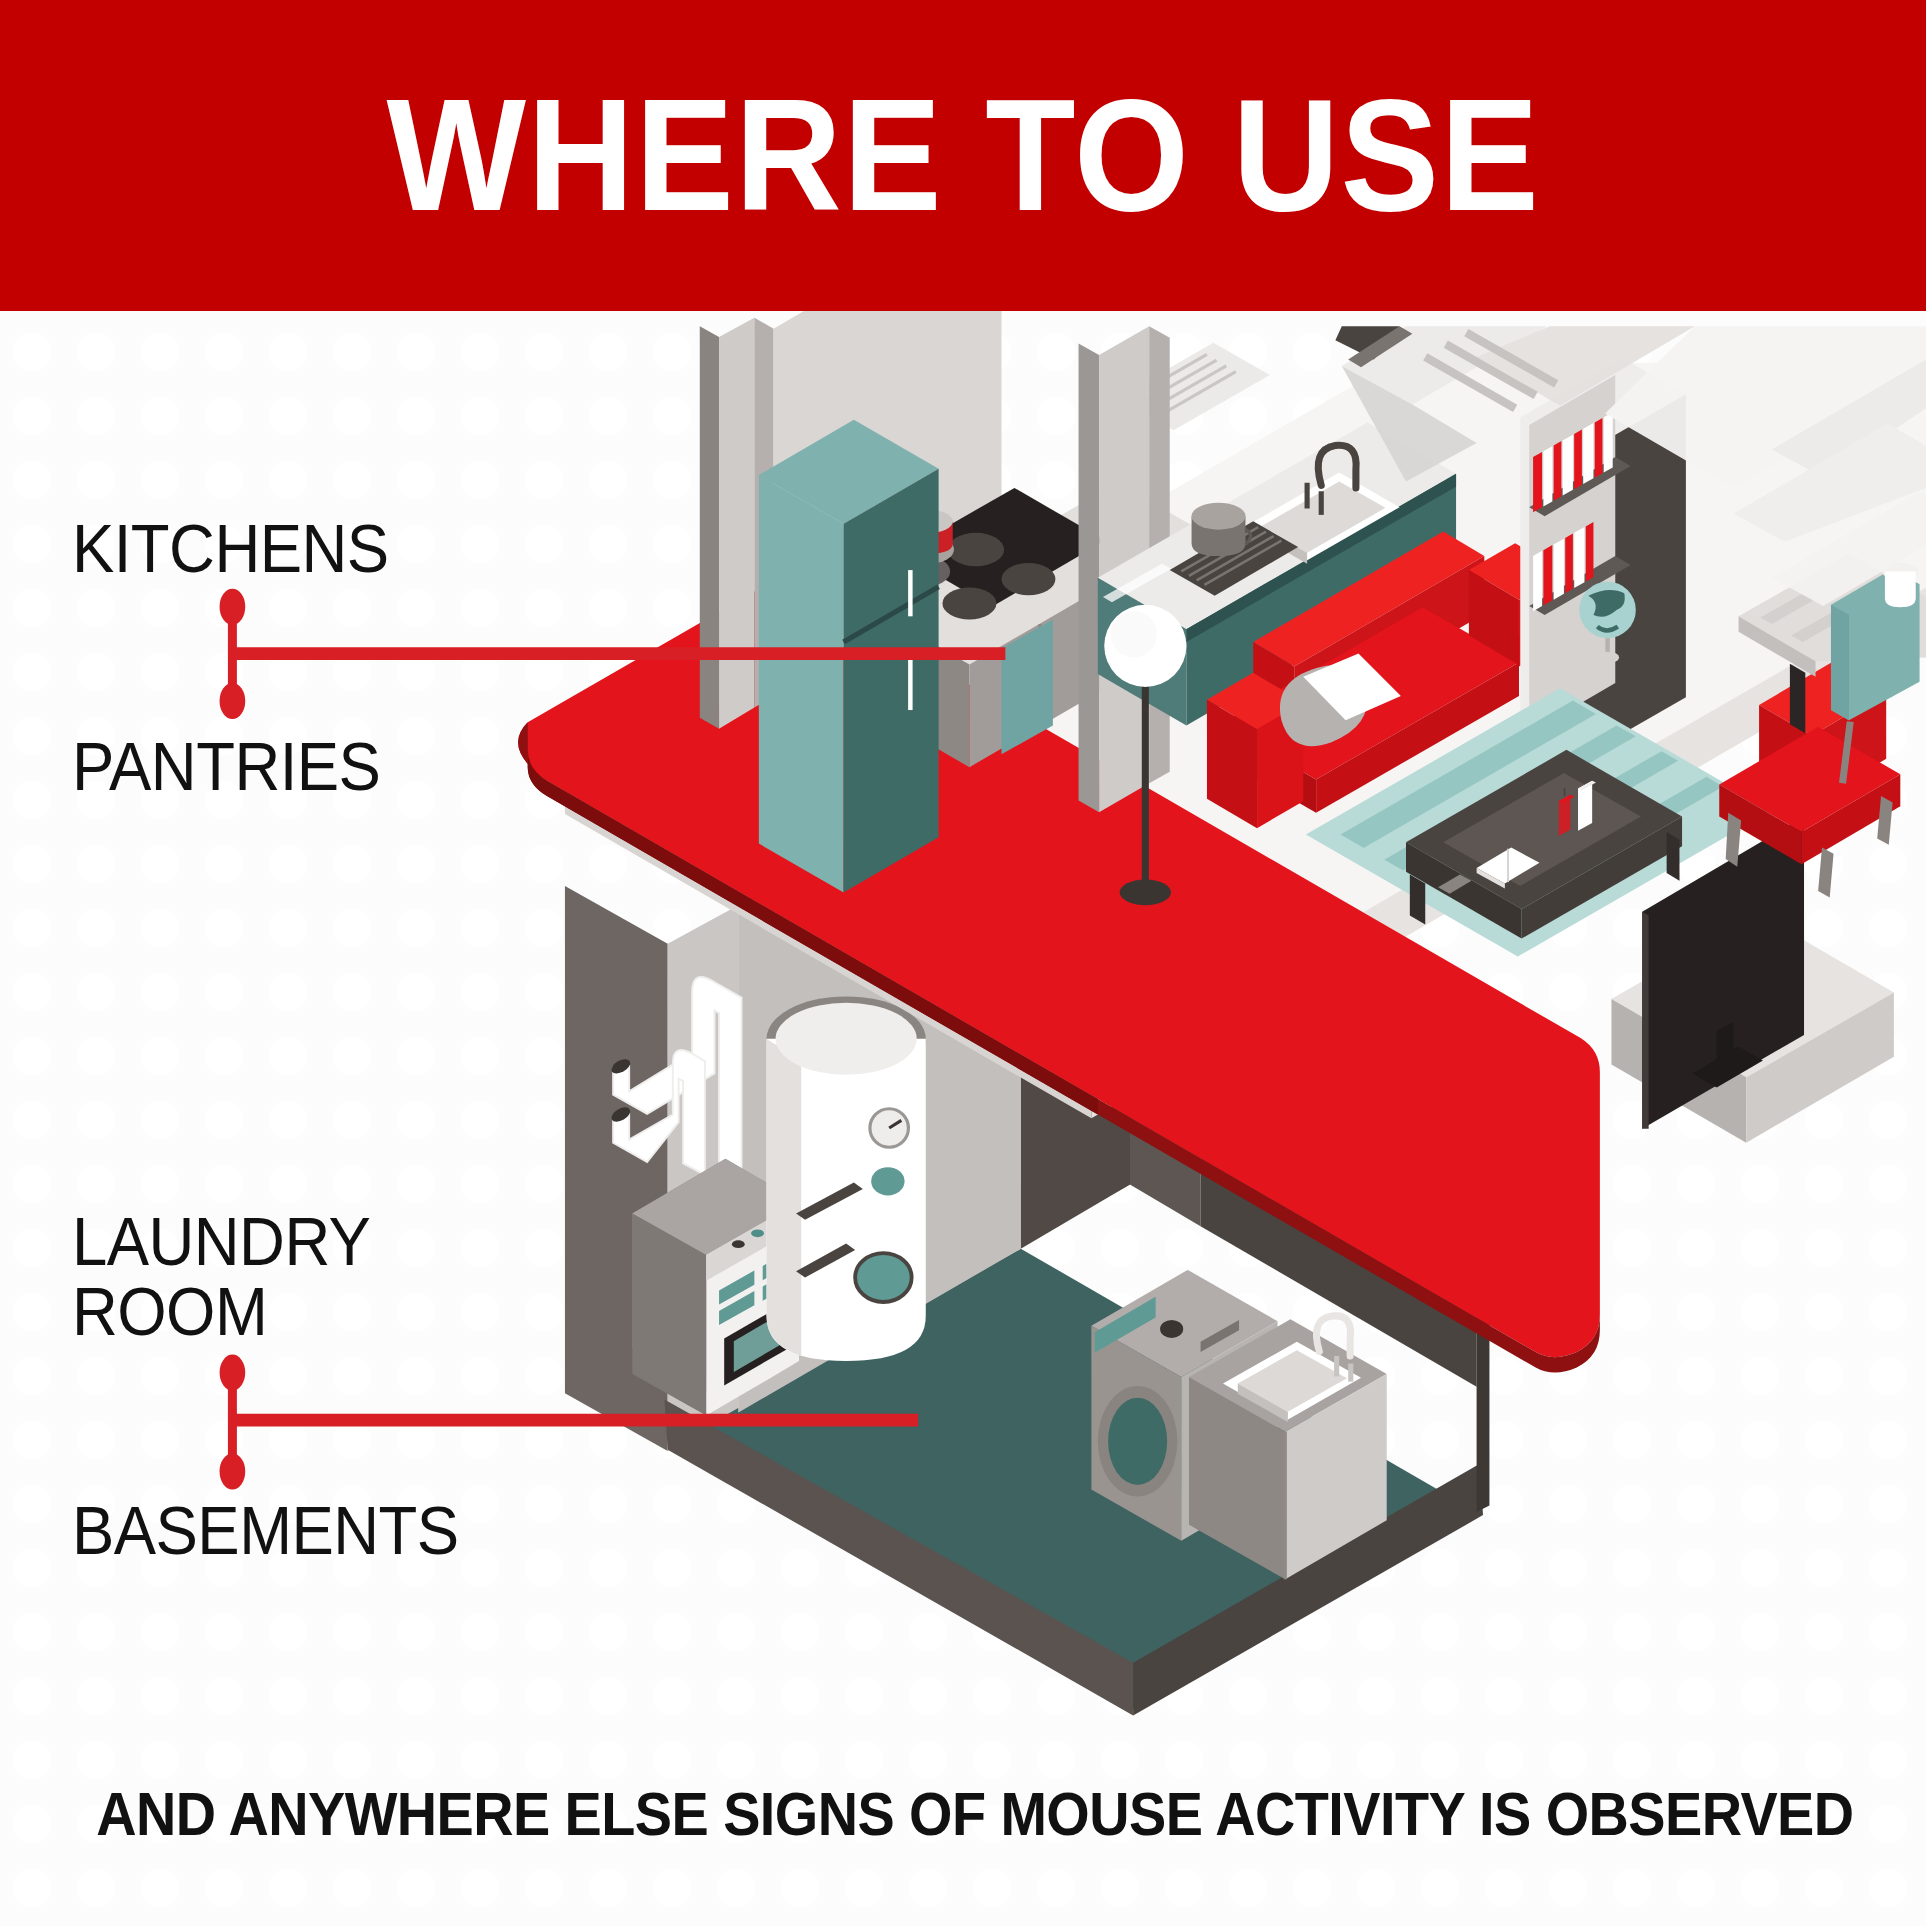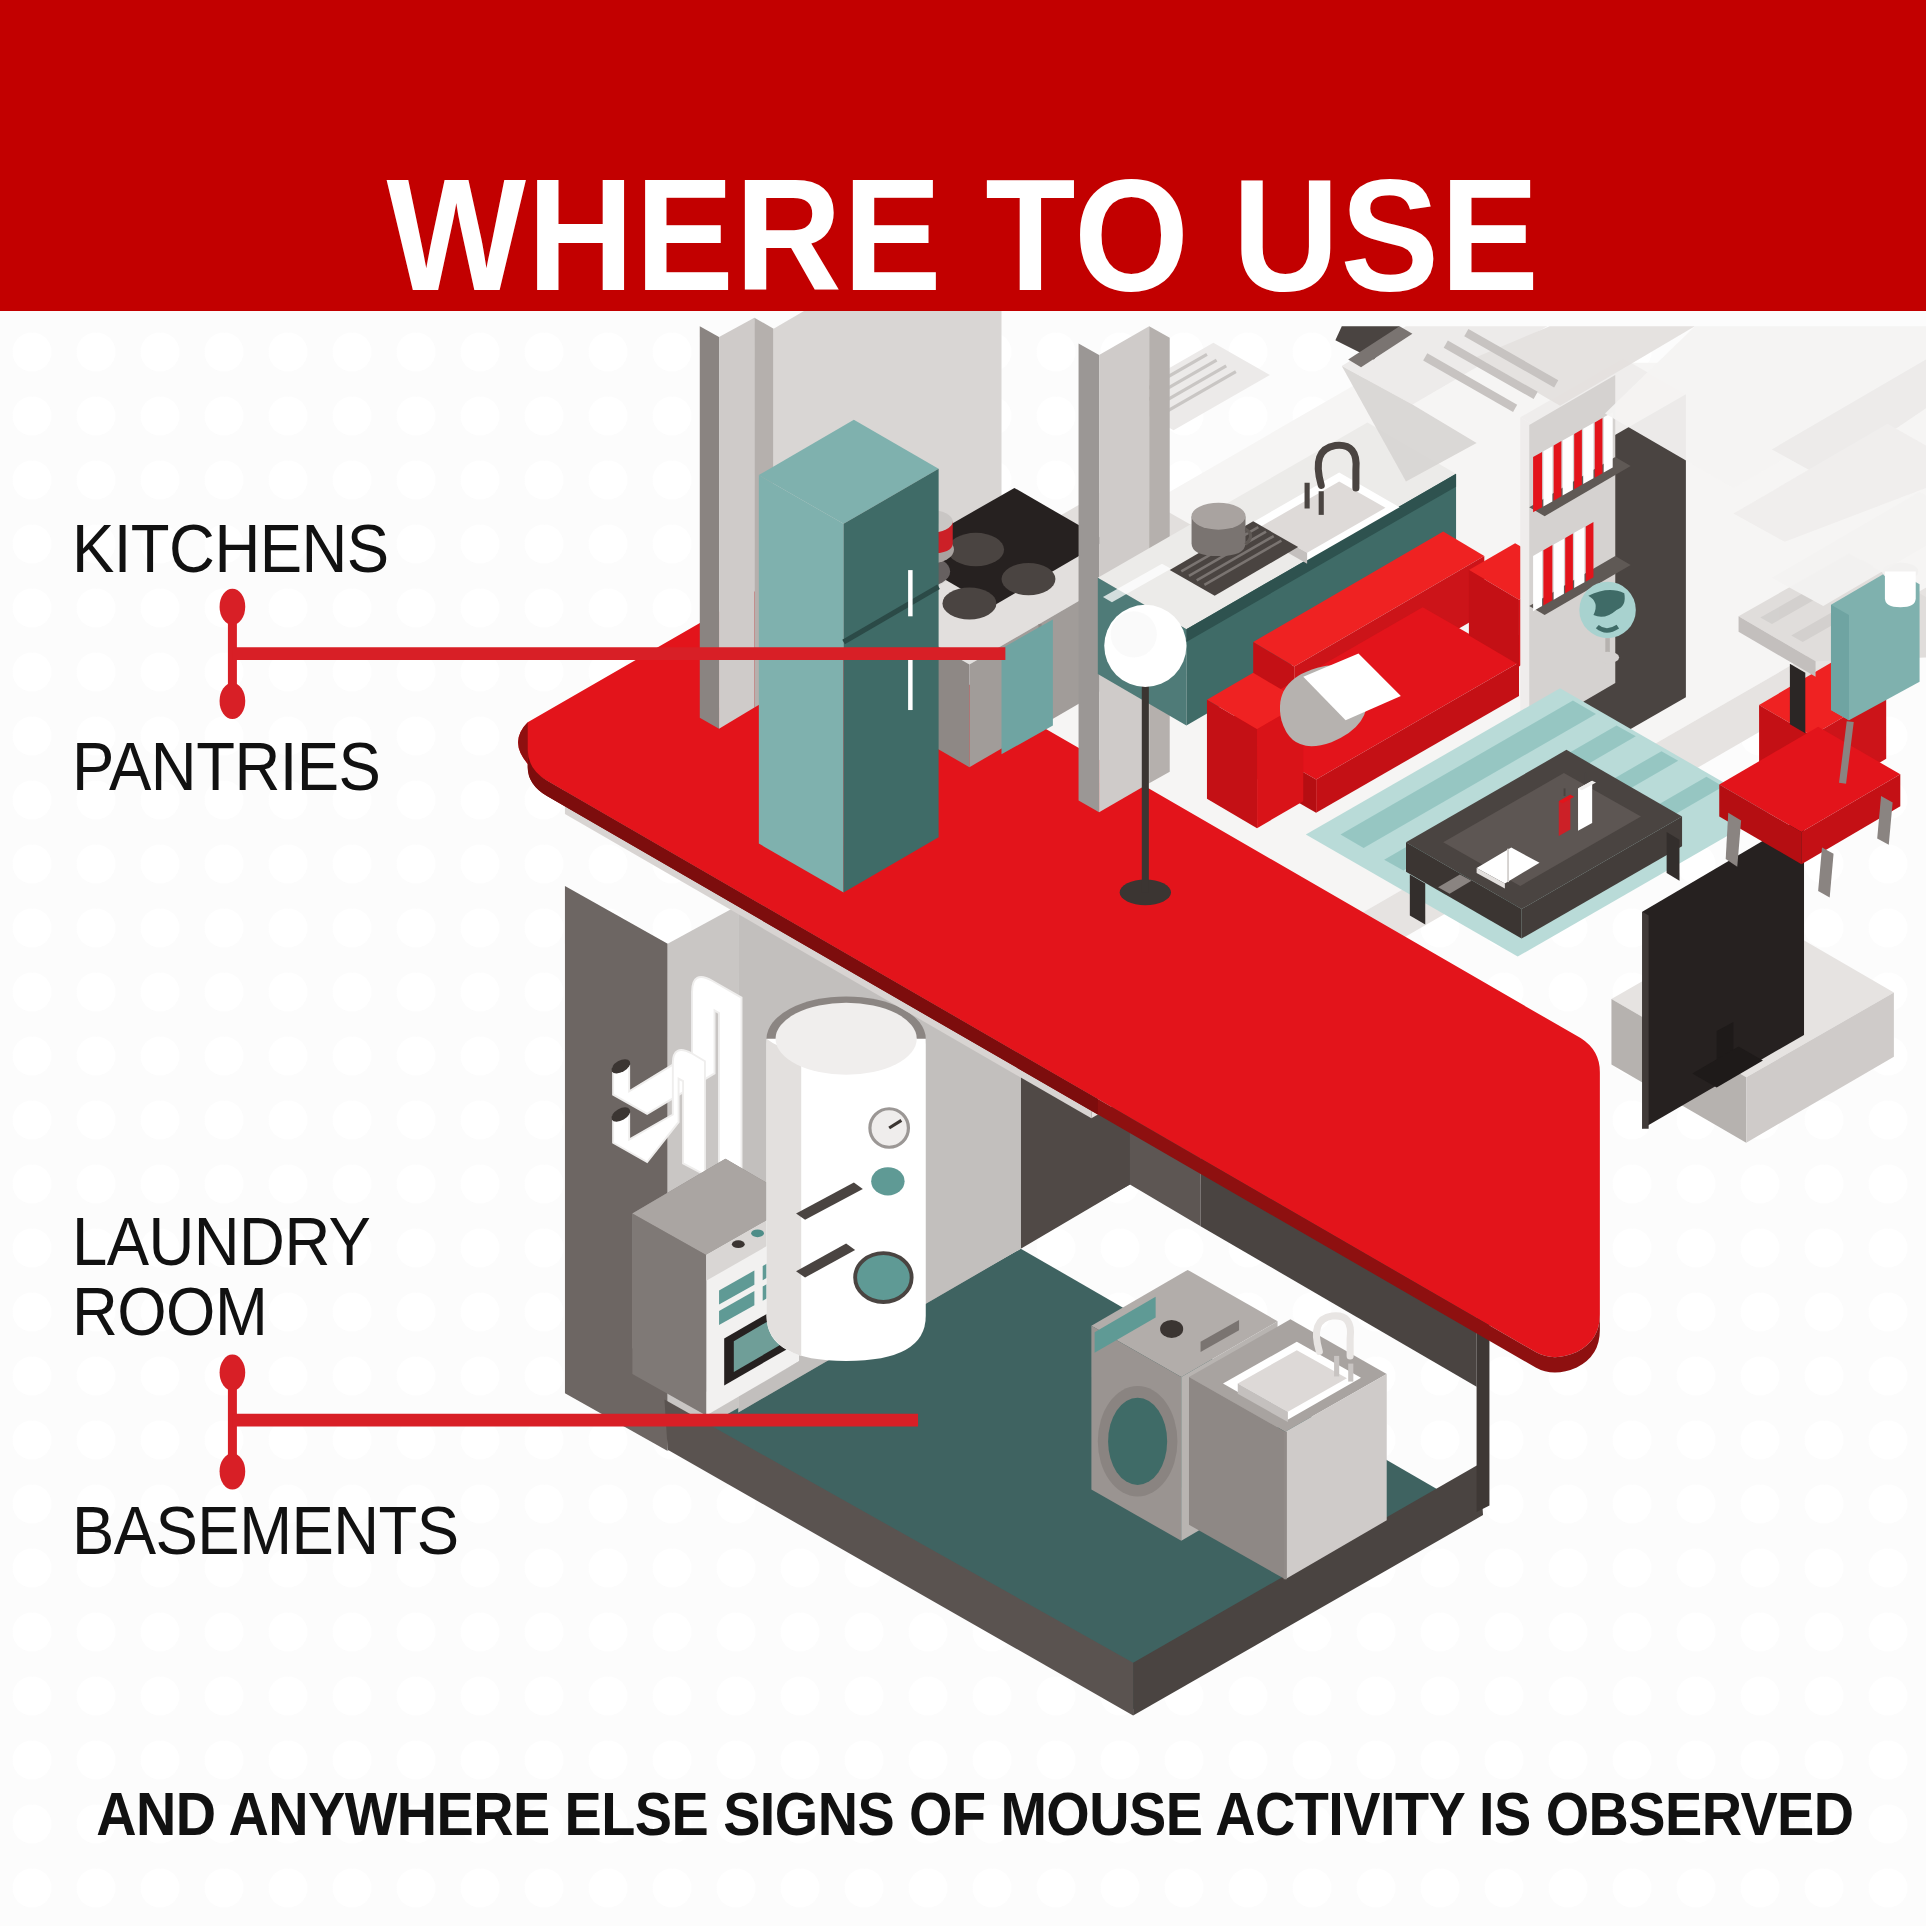--- a/index.html
+++ b/index.html
@@ -19,21 +19,21 @@
       radial-gradient(circle at 32px 32px, #ffffff 19px, rgba(255,255,255,0) 20px);
     background-size:64px 64px;
     z-index:0;
   }
 
   
   #header-banner {
     position:absolute; left:0; top:0; width:1926px; height:311px;
     background:#c20000;
     z-index:40;
-    display:flex; align-items:flex-end; justify-content:center;
+    display:flex; align-items:center; justify-content:center;
   }
   #page-title {
     color:#ffffff;
     font-size:159px;
     font-weight:bold;
     letter-spacing:1.3px;
     line-height:0.95;
     transform:scaleX(0.93);
     transform-origin:center;
     white-space:nowrap;

